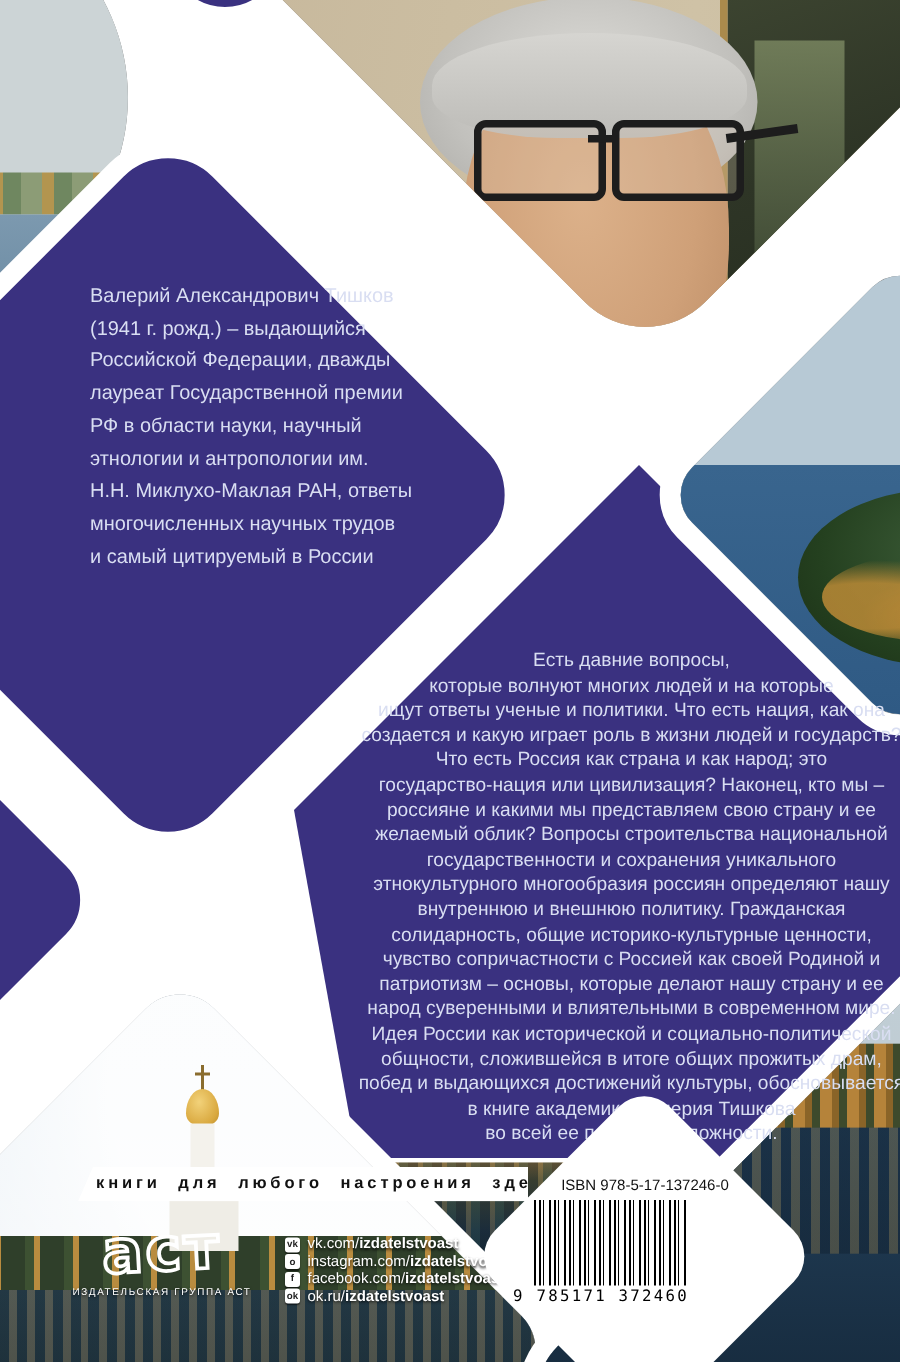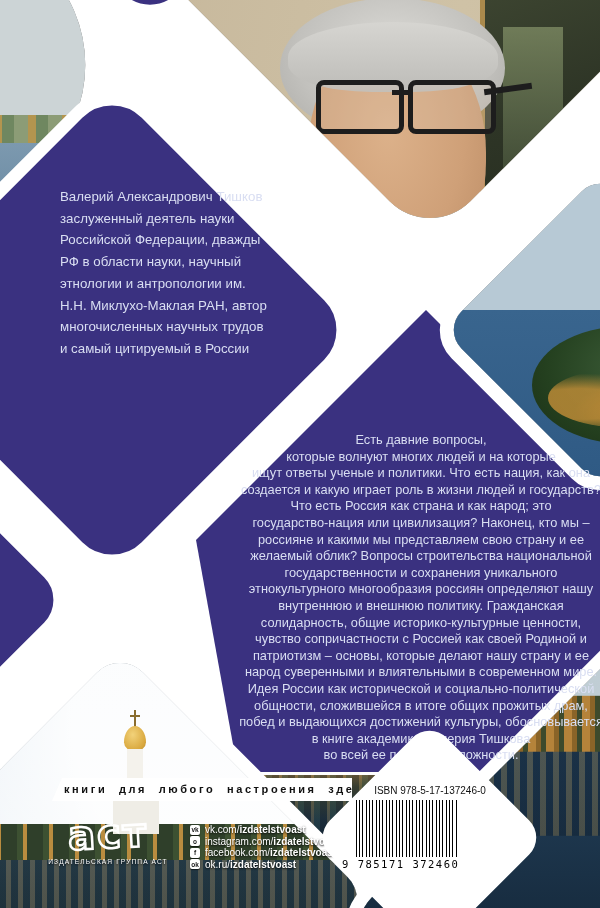--- a/index.html
+++ b/index.html
@@ -196,25 +196,26 @@
       <div class="layer br-refl"></div>
     </div>
   </div>
 
   <div class="tile purple" id="tile-author"></div>
   <div class="tile purple" id="tile-bl-purple"></div>
   <div class="tile purple" id="tile-top-purple"></div>
 
   <div id="bio">
       <div class="bio-line">Валерий Александрович Тишков</div>
-      <div class="bio-line">заслуженный деятель науки</div>
+      <div class="bio-line">(1941 г. рожд.) – выдающийся</div>
       <div class="bio-line">Российской Федерации, дважды</div>
+      <div class="bio-line">лауреат Государственной премии</div>
       <div class="bio-line">РФ в области науки, научный</div>
       <div class="bio-line">этнологии и антропологии им.</div>
-      <div class="bio-line">Н.Н. Миклухо-Маклая РАН, автор</div>
+      <div class="bio-line">Н.Н. Миклухо-Маклая РАН, ответы</div>
       <div class="bio-line">многочисленных научных трудов</div>
       <div class="bio-line">и самый цитируемый в России</div>
     </div>
 
   <div id="synopsis">
       <div class="syn-line">Есть давние вопросы,</div>
       <div class="syn-line">которые волнуют многих людей и на которые</div>
       <div class="syn-line">ищут ответы ученые и политики. Что есть нация, как она</div>
       <div class="syn-line">создается и какую играет роль в жизни людей и государств?</div>
       <div class="syn-line">Что есть Россия как страна и как народ; это</div>

